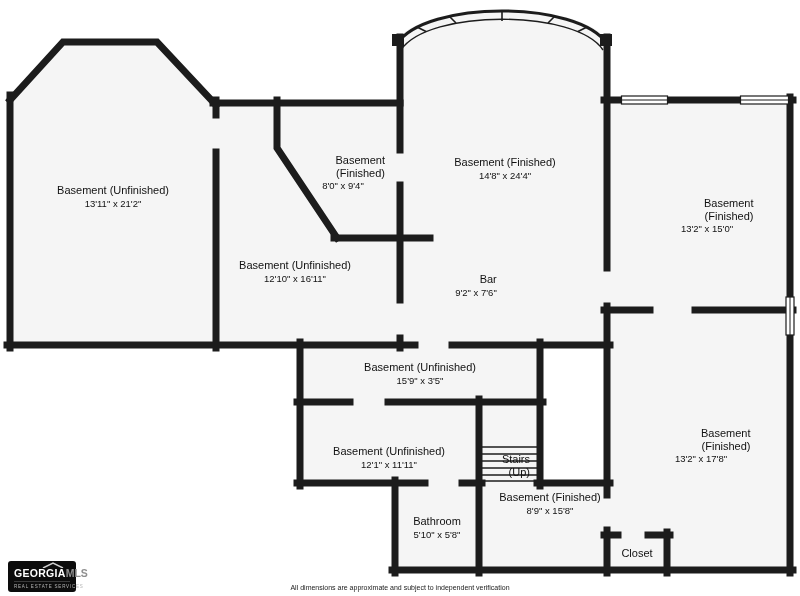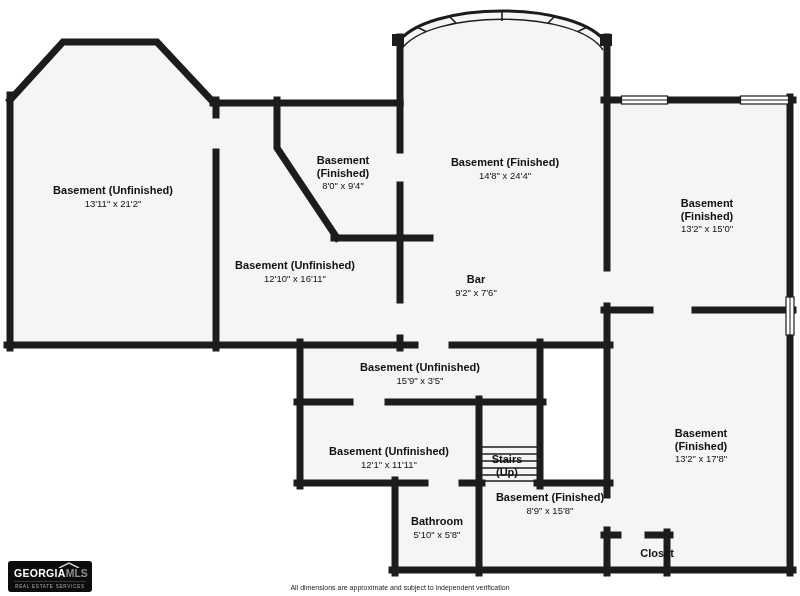--- a/index.html
+++ b/index.html
@@ -1,24 +1,24 @@
 <!DOCTYPE html>
 <html><head>
 <meta charset="utf-8">
 <style>
   * { margin:0; padding:0; box-sizing:border-box; }
   html,body { width:800px; height:596px; background:#ffffff; font-family:"Liberation Sans", sans-serif; overflow:hidden; }
   .canvas { position:relative; width:800px; height:596px; background:#ffffff; }
   svg.plan { position:absolute; left:0; top:0; display:block; }
 
   .room-label { position:absolute; transform:translate(-50%,-50%); text-align:center; color:#111; pointer-events:none; }
-  .room-label .rname { font-size:11px; font-weight:bold; line-height:1.15; }
+  .room-label .rname { font-size:11px; font-weight:normal; line-height:1.15;text-align:right; }
   .room-label .rdims { font-size:9.5px; font-weight:normal; line-height:1.2; margin-top:1px; }
 
-  .logo { position:absolute; left:8px; bottom:4px; width:84px; background:#0c0c0c; border-radius:3px; padding:5px 6px 3px; }
+  .logo { position:absolute; left:8px; bottom:4px; width:68px; background:#0c0c0c; border-radius:3px; padding:5px 6px 3px; }
   .logo-row1 { position:relative; line-height:11px; white-space:nowrap; }
   .logo-georgia { color:#ffffff; font-weight:bold; font-size:10.5px; letter-spacing:0.3px; }
   .logo-mls { color:#8f8f8f; font-weight:bold; font-size:10.5px; }
   .logo-roof { position:absolute; top:-4px; right:6px; }
   .logo-tagline { color:#b5b5b5; font-size:4.5px; letter-spacing:0.8px; border-top:1px solid #3a3a3a; margin-top:2px; padding-top:2px; text-align:center; white-space:nowrap; }
 
   .disclaimer { position:absolute; bottom:5px; left:0; right:0; text-align:center; font-size:7px; color:#1a1a1a; }
 </style>
 </head>
 <body>
@@ -152,21 +152,21 @@
   <div class="room-label" style="left:550px; top:504px;">
     <div class="rname">Basement (Finished)</div>
     <div class="rdims">8'9" x 15'8"</div>
   </div>
 
   <div class="room-label" style="left:437px; top:528px;">
     <div class="rname">Bathroom</div>
     <div class="rdims">5'10" x 5'8"</div>
   </div>
 
-  <div class="room-label" style="left:637px; top:553px;margin-left:20px;">
+  <div class="room-label" style="left:637px; top:553px;">
     <div class="rname">Closet</div>
   </div>
 
   <div class="logo">
     <div class="logo-row1">
       <span class="logo-georgia">GEORGIA</span><span class="logo-mls">MLS</span>
       <svg class="logo-roof" width="22" height="6" viewBox="0 0 22 6">
         <path d="M1,6 L11,1 L21,6" fill="none" stroke="#cfcfcf" stroke-width="1.5"></path>
       </svg>
     </div>

